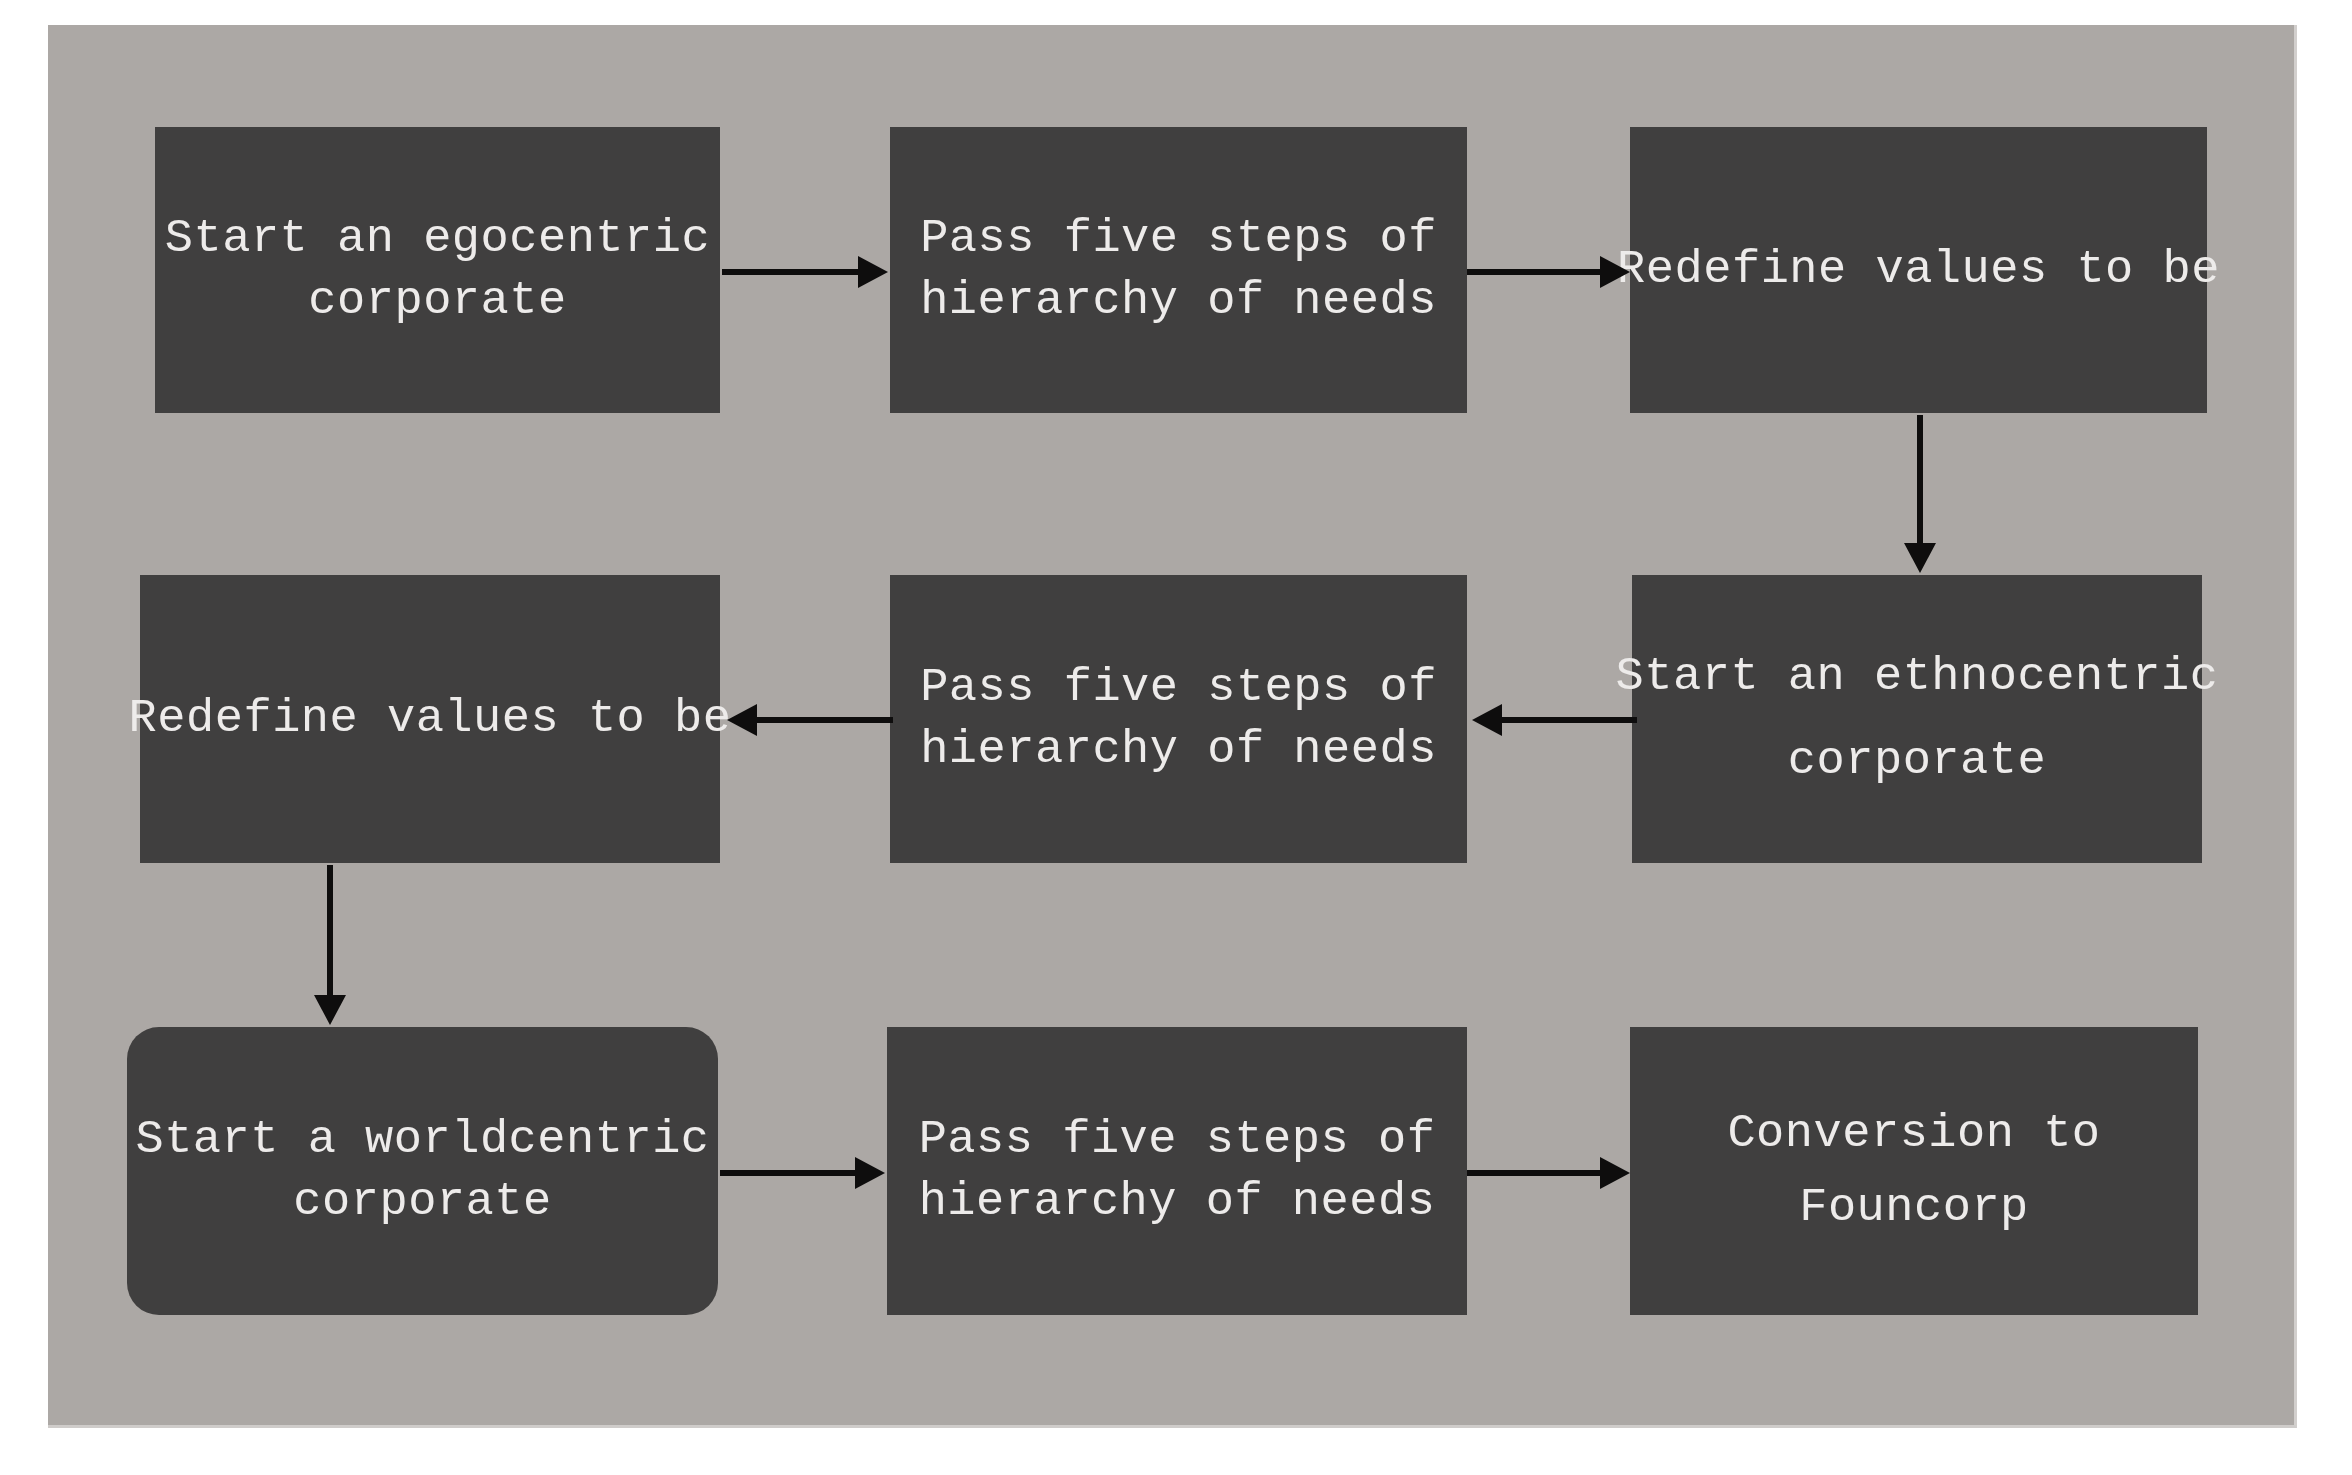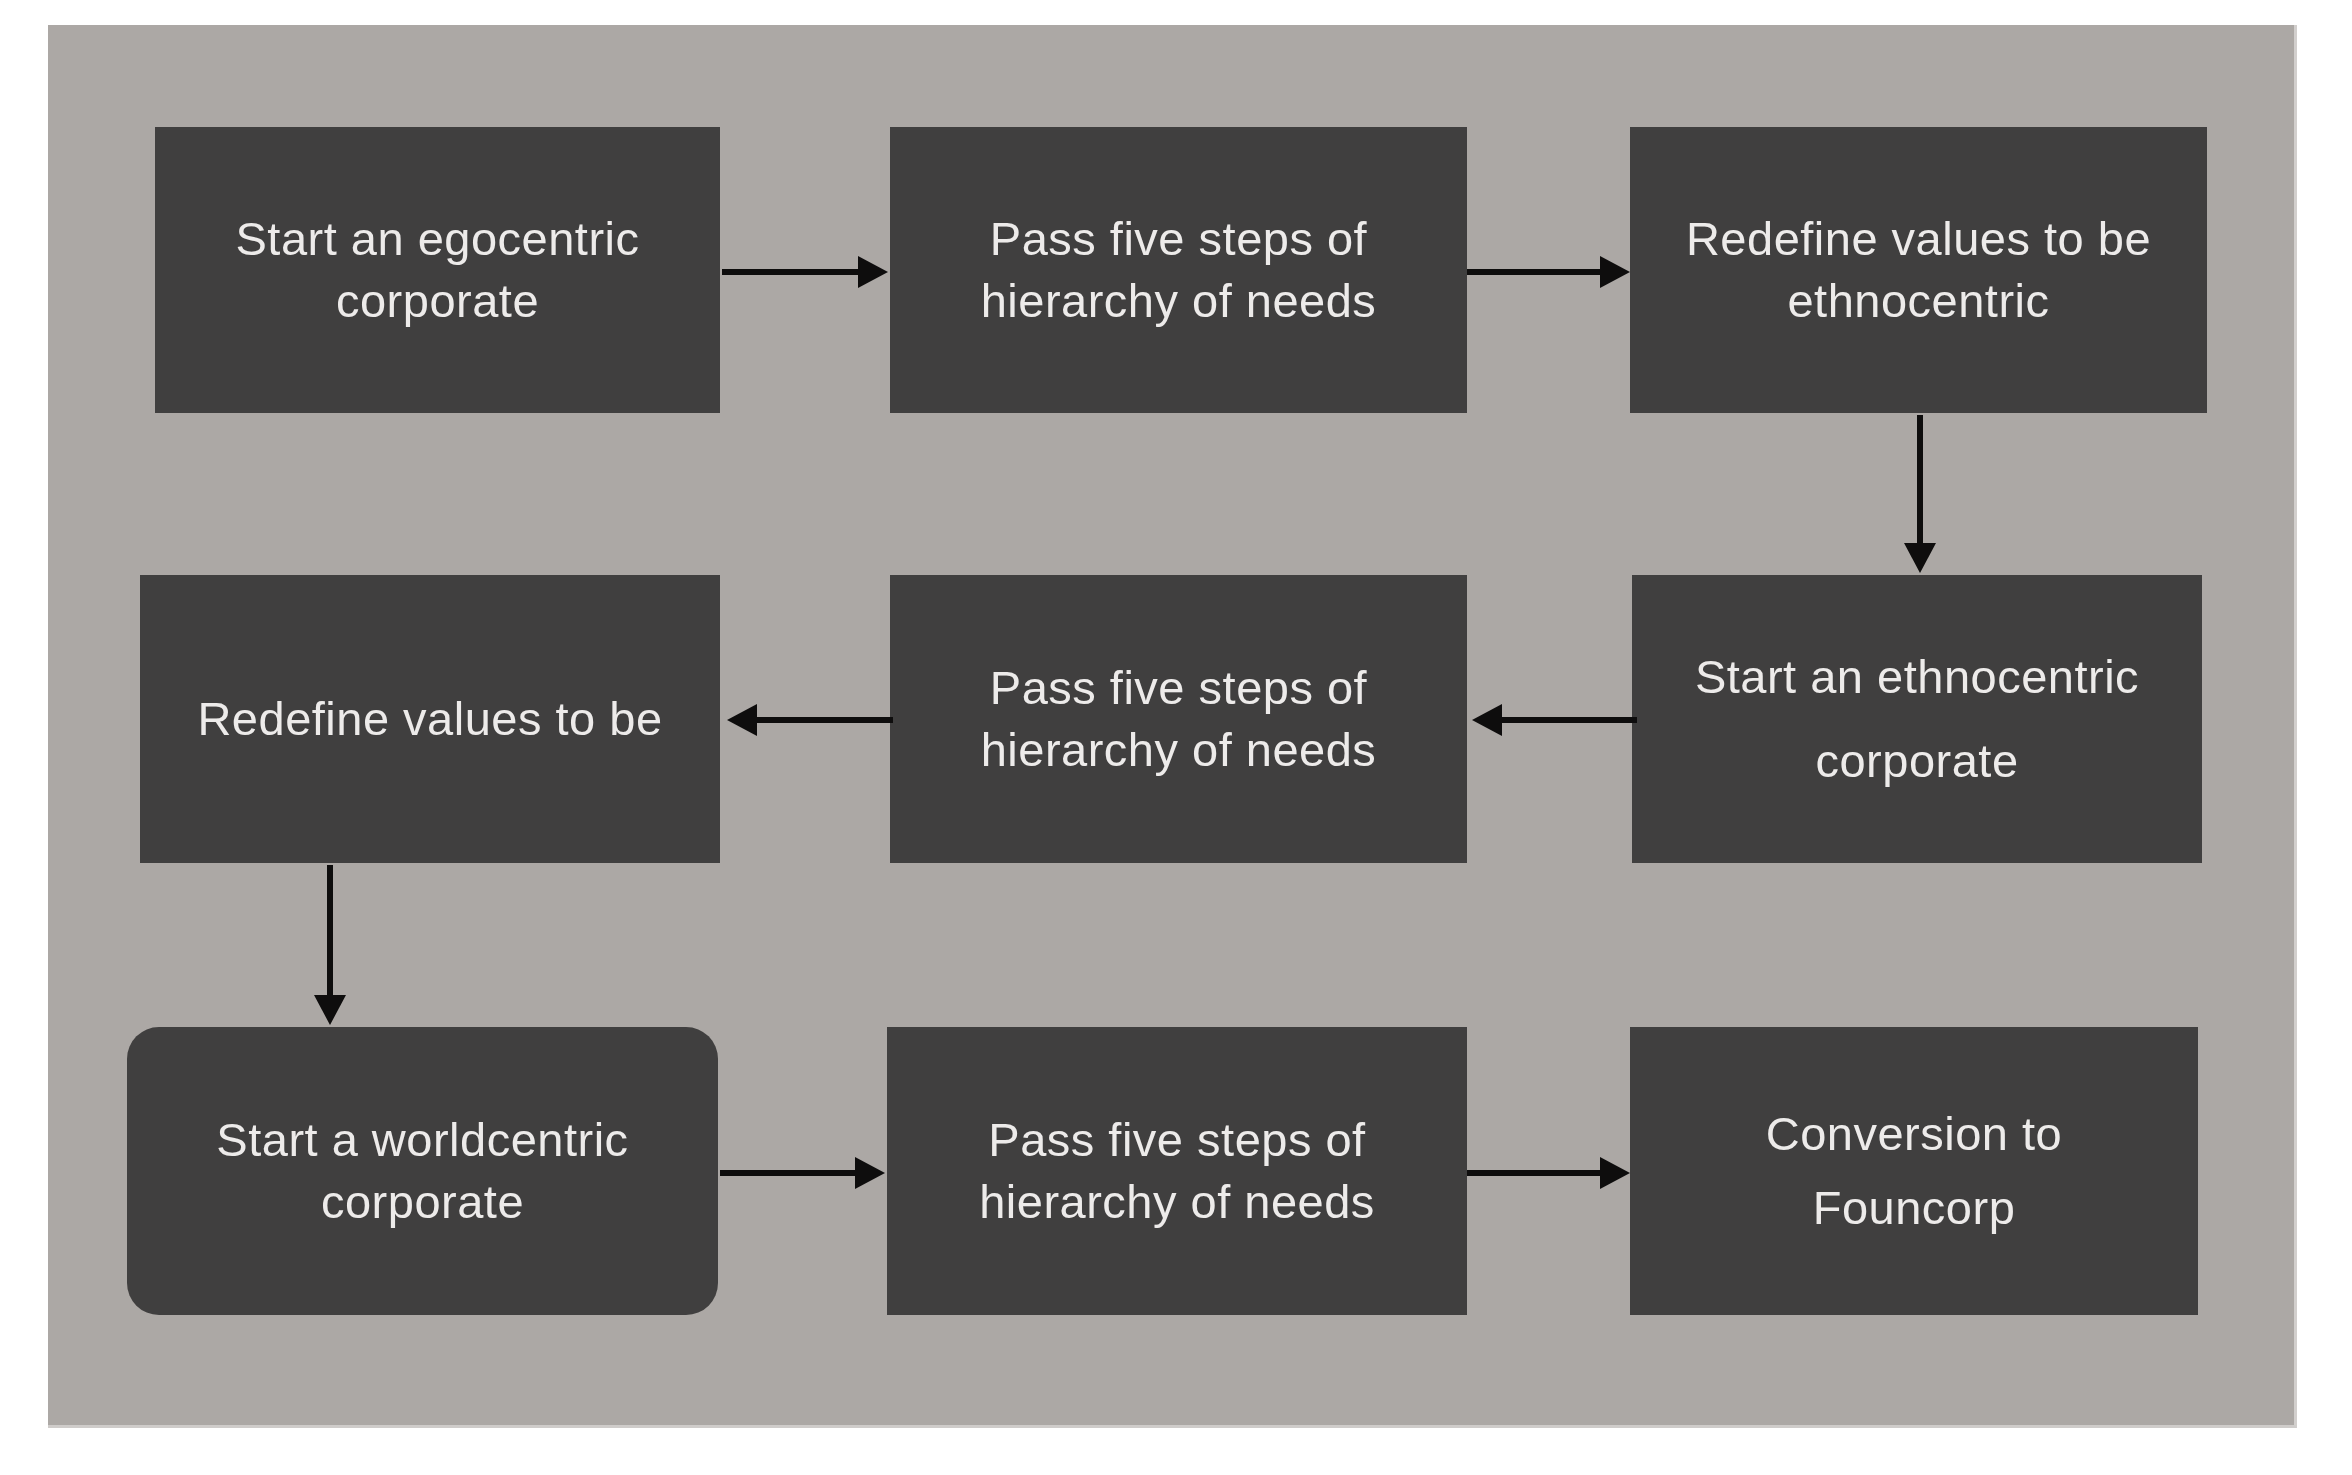--- a/index.html
+++ b/index.html
@@ -8,21 +8,21 @@
     --node-fill:#403f3f;
     --node-text:#edebea;
     --arrow:#0e0d0d;
   }
   html,body{margin:0;padding:0;background:var(--page-bg);}
   #page{
     position:relative;
     width:2352px;height:1475px;
     background:var(--page-bg);
     overflow:hidden;
-    font-family:Liberation Sans, sans-serif;
+    font-family:Liberation Mono, monospace;
   }
   #canvas{
     position:absolute;
     left:48px;top:25px;width:2249px;height:1403px;
     background:var(--canvas-bg);
     border-right:3px solid #d2cfcd;
     border-bottom:3px solid #cfccca;
     box-sizing:border-box;
   }
   .node{
@@ -67,21 +67,20 @@
   <div class="node" style="left:155px;top:127px;width:565px;height:286px;">
     <span>Start an egocentric</span>
     <span>corporate</span>
   </div>
   <div class="node" style="left:890px;top:127px;width:577px;height:286px;">
     <span>Pass five steps of</span>
     <span>hierarchy of needs</span>
   </div>
   <div class="node" style="left:1630px;top:127px;width:577px;height:286px;">
     <span>Redefine values to be</span>
-    <span>ethnocentric</span>
   </div>
 
   <div class="node" style="left:140px;top:575px;width:580px;height:288px;">
     <span>Redefine values to be</span>
   </div>
   <div class="node" style="left:890px;top:575px;width:577px;height:288px;">
     <span>Pass five steps of</span>
     <span>hierarchy of needs</span>
   </div>
   <div class="node" style="left:1632px;top:575px;width:570px;height:288px;gap:21px;">

